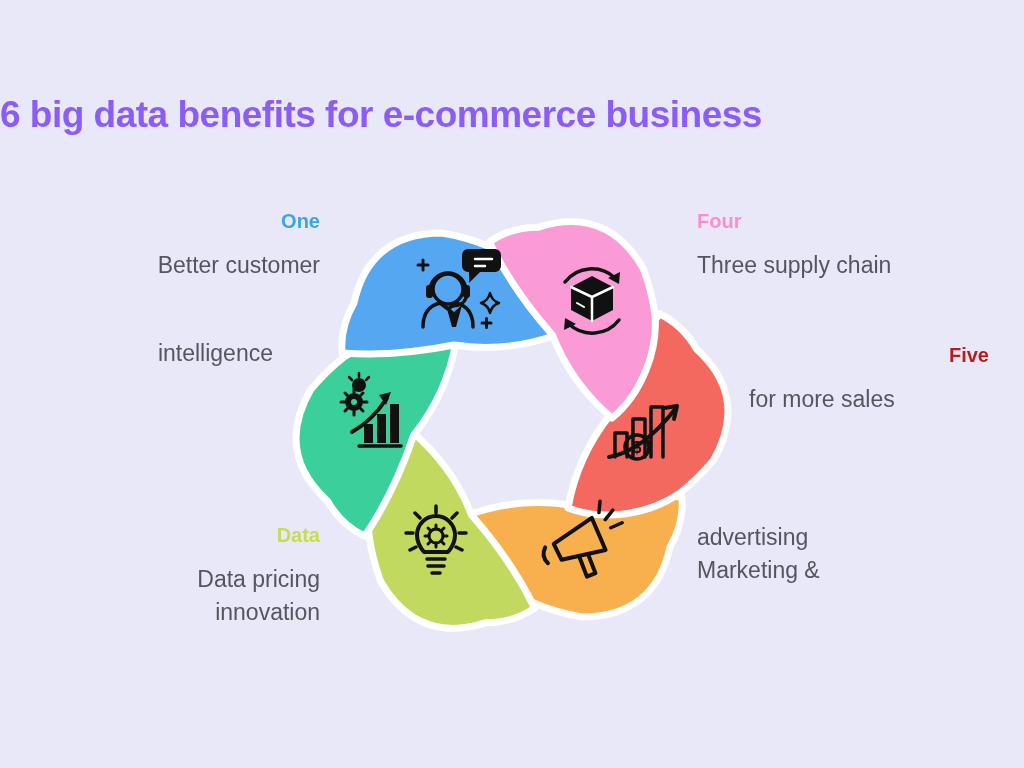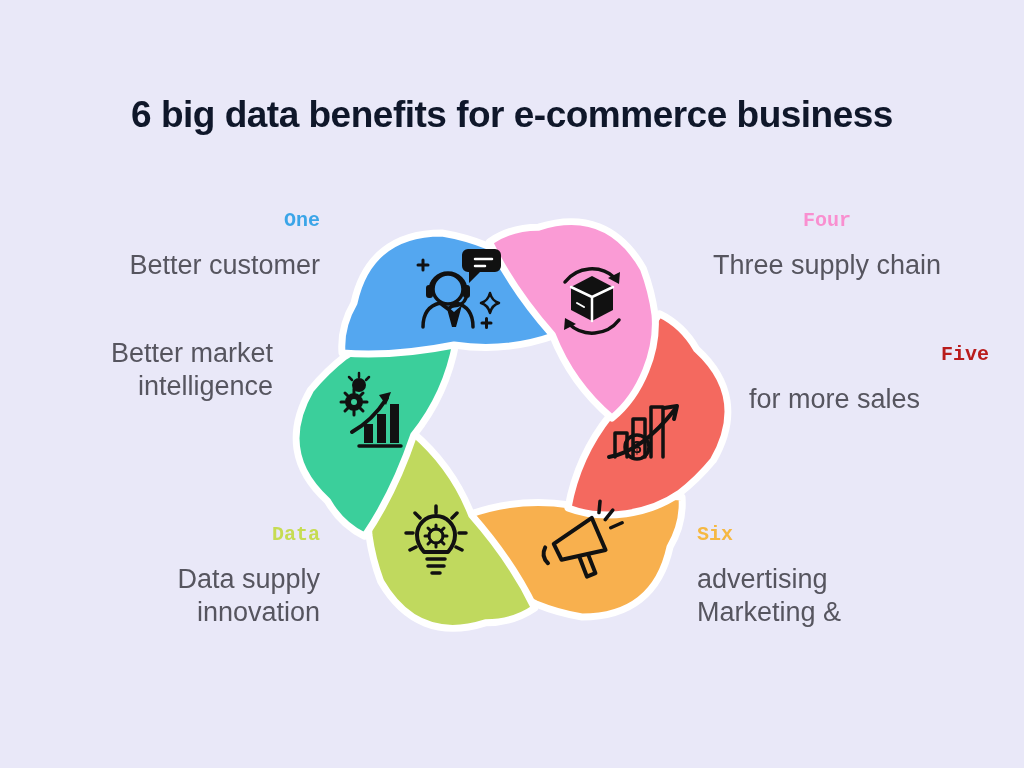--- a/index.html
+++ b/index.html
@@ -3,74 +3,72 @@
 <meta charset="utf-8">
 <style>
   html,body{margin:0;padding:0;}
   body{
     width:1024px;height:768px;position:relative;overflow:hidden;
     background:#E9E8F8;
     font-family:"Liberation Sans", sans-serif;
   }
   .page-title{
     position:absolute;left:0;top:94px;width:1024px;
-    text-align:center;
+    text-align:left;
     font-size:37px;font-weight:700;letter-spacing:-0.5px;
-    color:#0f172a;
+    color:#8b5cf6;
   }
   .benefit{position:absolute;}
   .benefit .num{
-    font-size:20px;font-weight:700;margin-bottom:14px;line-height:28px;font-family:Liberation Mono, monospace;
+    font-size:20px;font-weight:700;margin-bottom:14px;line-height:28px;
   }
   .benefit .line{
-    font-size:27px;line-height:33px;color:#56555F;
+    font-size:23px;line-height:33px;color:#56555F;
   }
   .align-right{text-align:right;}
   .align-left{text-align:left;}
   #b1{top:207px;right:704px;width:260px;}
   #b2{top:337px;right:751px;width:240px;}
   #b3{top:521px;right:704px;width:240px;}
-  #b4{top:207px;left:697px;width:260px;text-align:center;}
+  #b4{top:207px;left:697px;width:260px;}
   #b5{top:341px;left:749px;width:240px;}
   #b6{top:521px;left:697px;width:240px;}
   .pinwheel{position:absolute;left:272px;top:185px;}
   .blade{stroke:#FFFFFF;stroke-width:7;stroke-linejoin:round;}
   .ic{stroke:#111111;stroke-width:3.5;fill:none;stroke-linecap:round;stroke-linejoin:round;}
   .icf{fill:#111111;stroke:none;}
   .icw{stroke:#FFFFFF;stroke-width:2.5;fill:none;stroke-linecap:round;}
 </style>
 </head>
 <body style="background: rgb(233, 232, 248);">
 
 <div class="page-title">6 big data benefits for e-commerce business</div>
 
 <div class="benefit align-right" id="b1">
   <div class="num" style="color: rgb(59, 165, 232);">One</div>
   <div class="line">Better customer</div>
 </div>
 <div class="benefit align-right" id="b2">
-  <div class="line">Better market</div>
   <div class="line">intelligence</div>
 </div>
 <div class="benefit align-right" id="b3">
   <div class="num" style="color: rgb(198, 220, 82);">Data</div>
-  <div class="line">Data supply</div>
+  <div class="line">Data pricing</div>
   <div class="line">innovation</div>
 </div>
 
 <div class="benefit align-left" id="b4">
   <div class="num" style="color: rgb(249, 143, 208);">Four</div>
   <div class="line">Three supply chain</div>
 </div>
 <div class="benefit align-left" id="b5">
   <div class="num" style="color: #b91c1c; text-align: right;">Five</div>
   <div class="line">for more sales</div>
 </div>
 <div class="benefit align-left" id="b6">
-  <div class="num" style="color: rgb(245, 184, 66);">Six</div>
   <div class="line">advertising</div>
   <div class="line">Marketing &amp;</div>
 </div>
 
 <svg class="pinwheel" width="480" height="480" viewBox="-240 -240 480 480">
   <defs>
     <path id="bladeShape" d="M -170 -72
       Q -172 -98 -158 -122
       C -148 -168 -118 -192 -70 -192
       Q -46 -188 -24 -179

